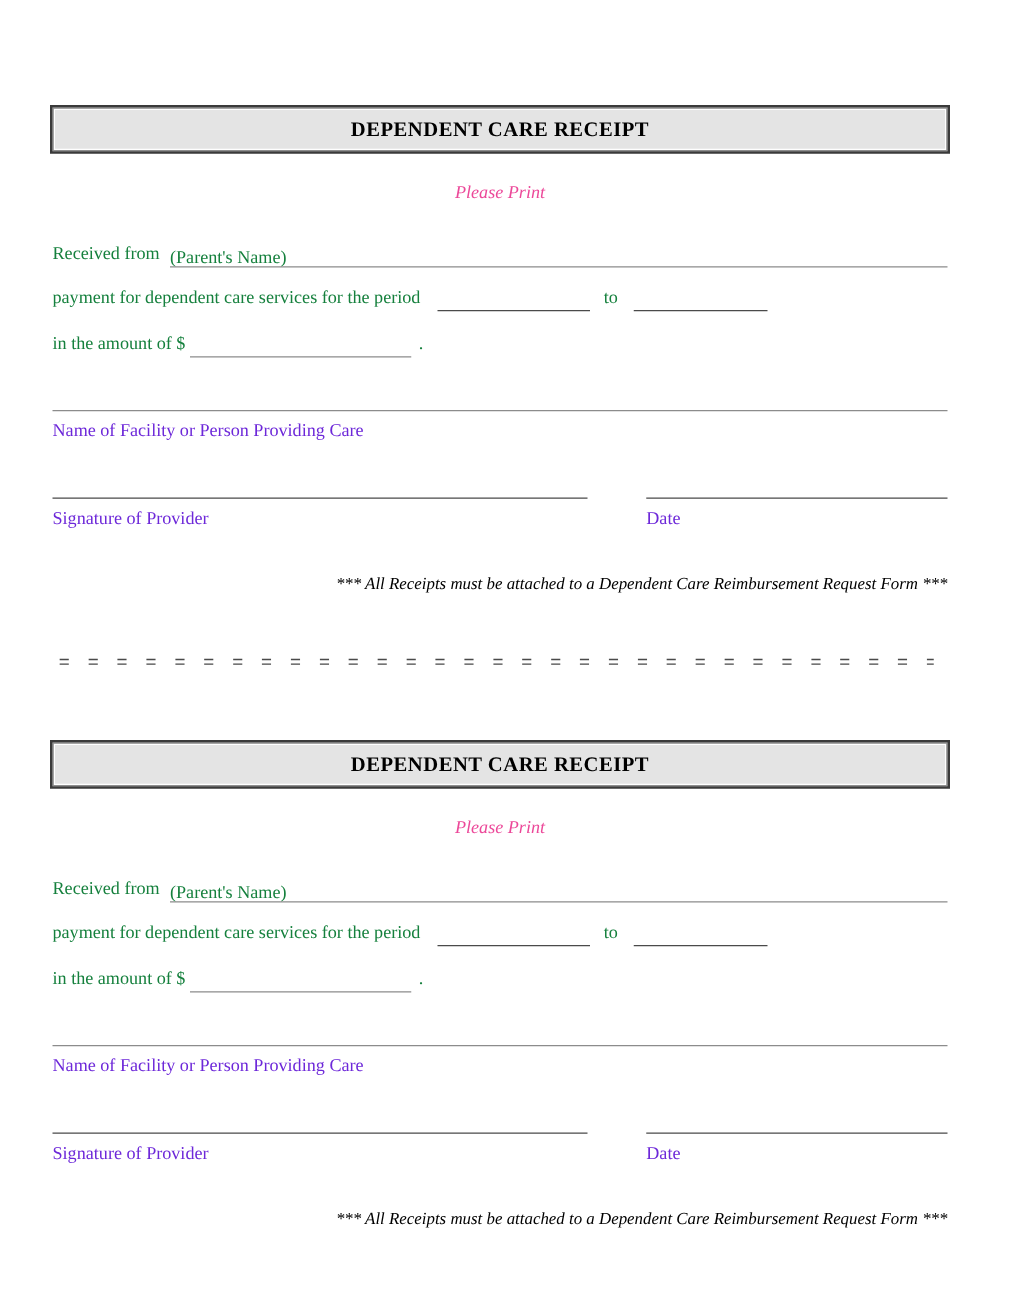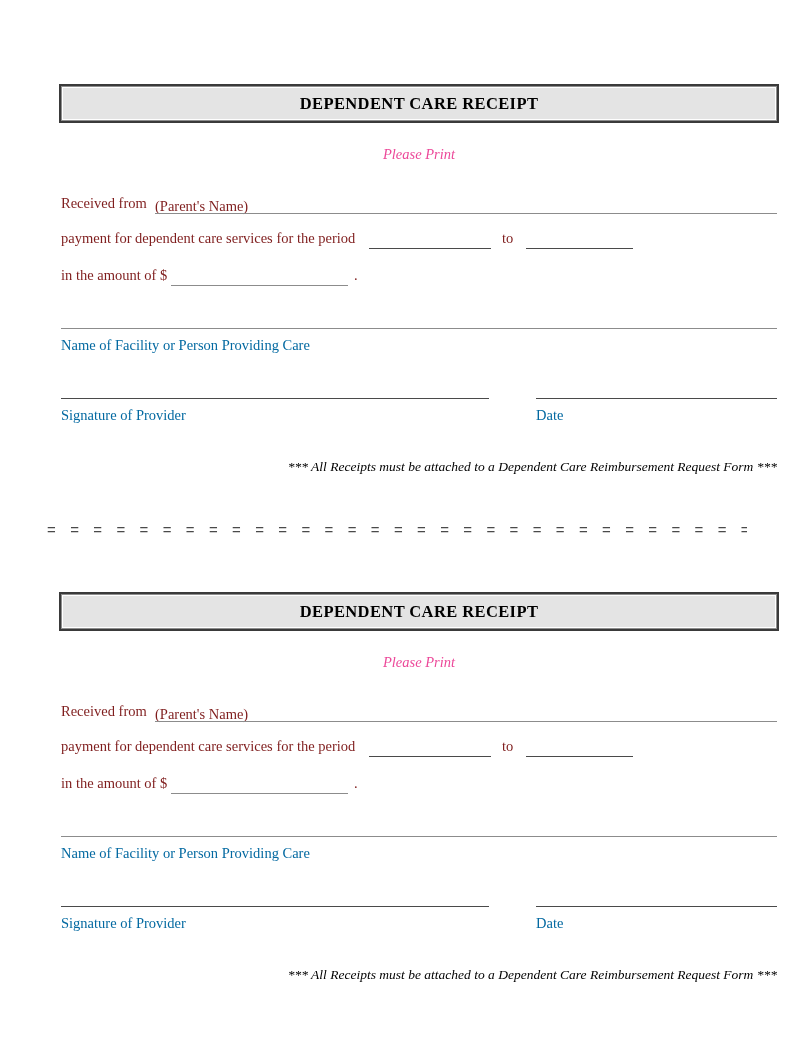--- a/index.html
+++ b/index.html
@@ -19,21 +19,21 @@
   .page {
     position: absolute;
     left: 0; top: 0;
     width: 810px;
     height: 1048px;
   }
 
   
   .receipt {
     position: absolute;
-    left: 61px;
+    left: 42px;
     width: 716px;
   }
 
   
   .title-bar {
     position: relative;
     height: 35px;
     background: #e4e4e4;
     border: 1px solid #8e8e8e;
     box-shadow: inset 0 0 0 1px #ffffff;
@@ -59,37 +59,37 @@
     font-style: italic;
     font-size: 14.5px;
     color: #ec4899;
   }
 
   
   .row {
     font-size: 14.5px;
     line-height: 1;
     white-space: nowrap;
-    color: #7f1d1d;
+    color: #15803d;
   }
 
   
   .hline {
     position: absolute;
     height: 0;
     border-bottom: 1.4px solid #4a4a4a;
   }
   .hline-thin {
     border-bottom: 1.2px solid #8c8c8c;
   }
 
   .under-label {
     position: absolute;
     font-size: 14.5px;
-    color: #0369a1;
+    color: #6d28d9;
     white-space: nowrap;
   }
 
   
   .footnote {
     position: absolute;
     left: 0;
     width: 716px;
     text-align: right;
     font-style: italic;

